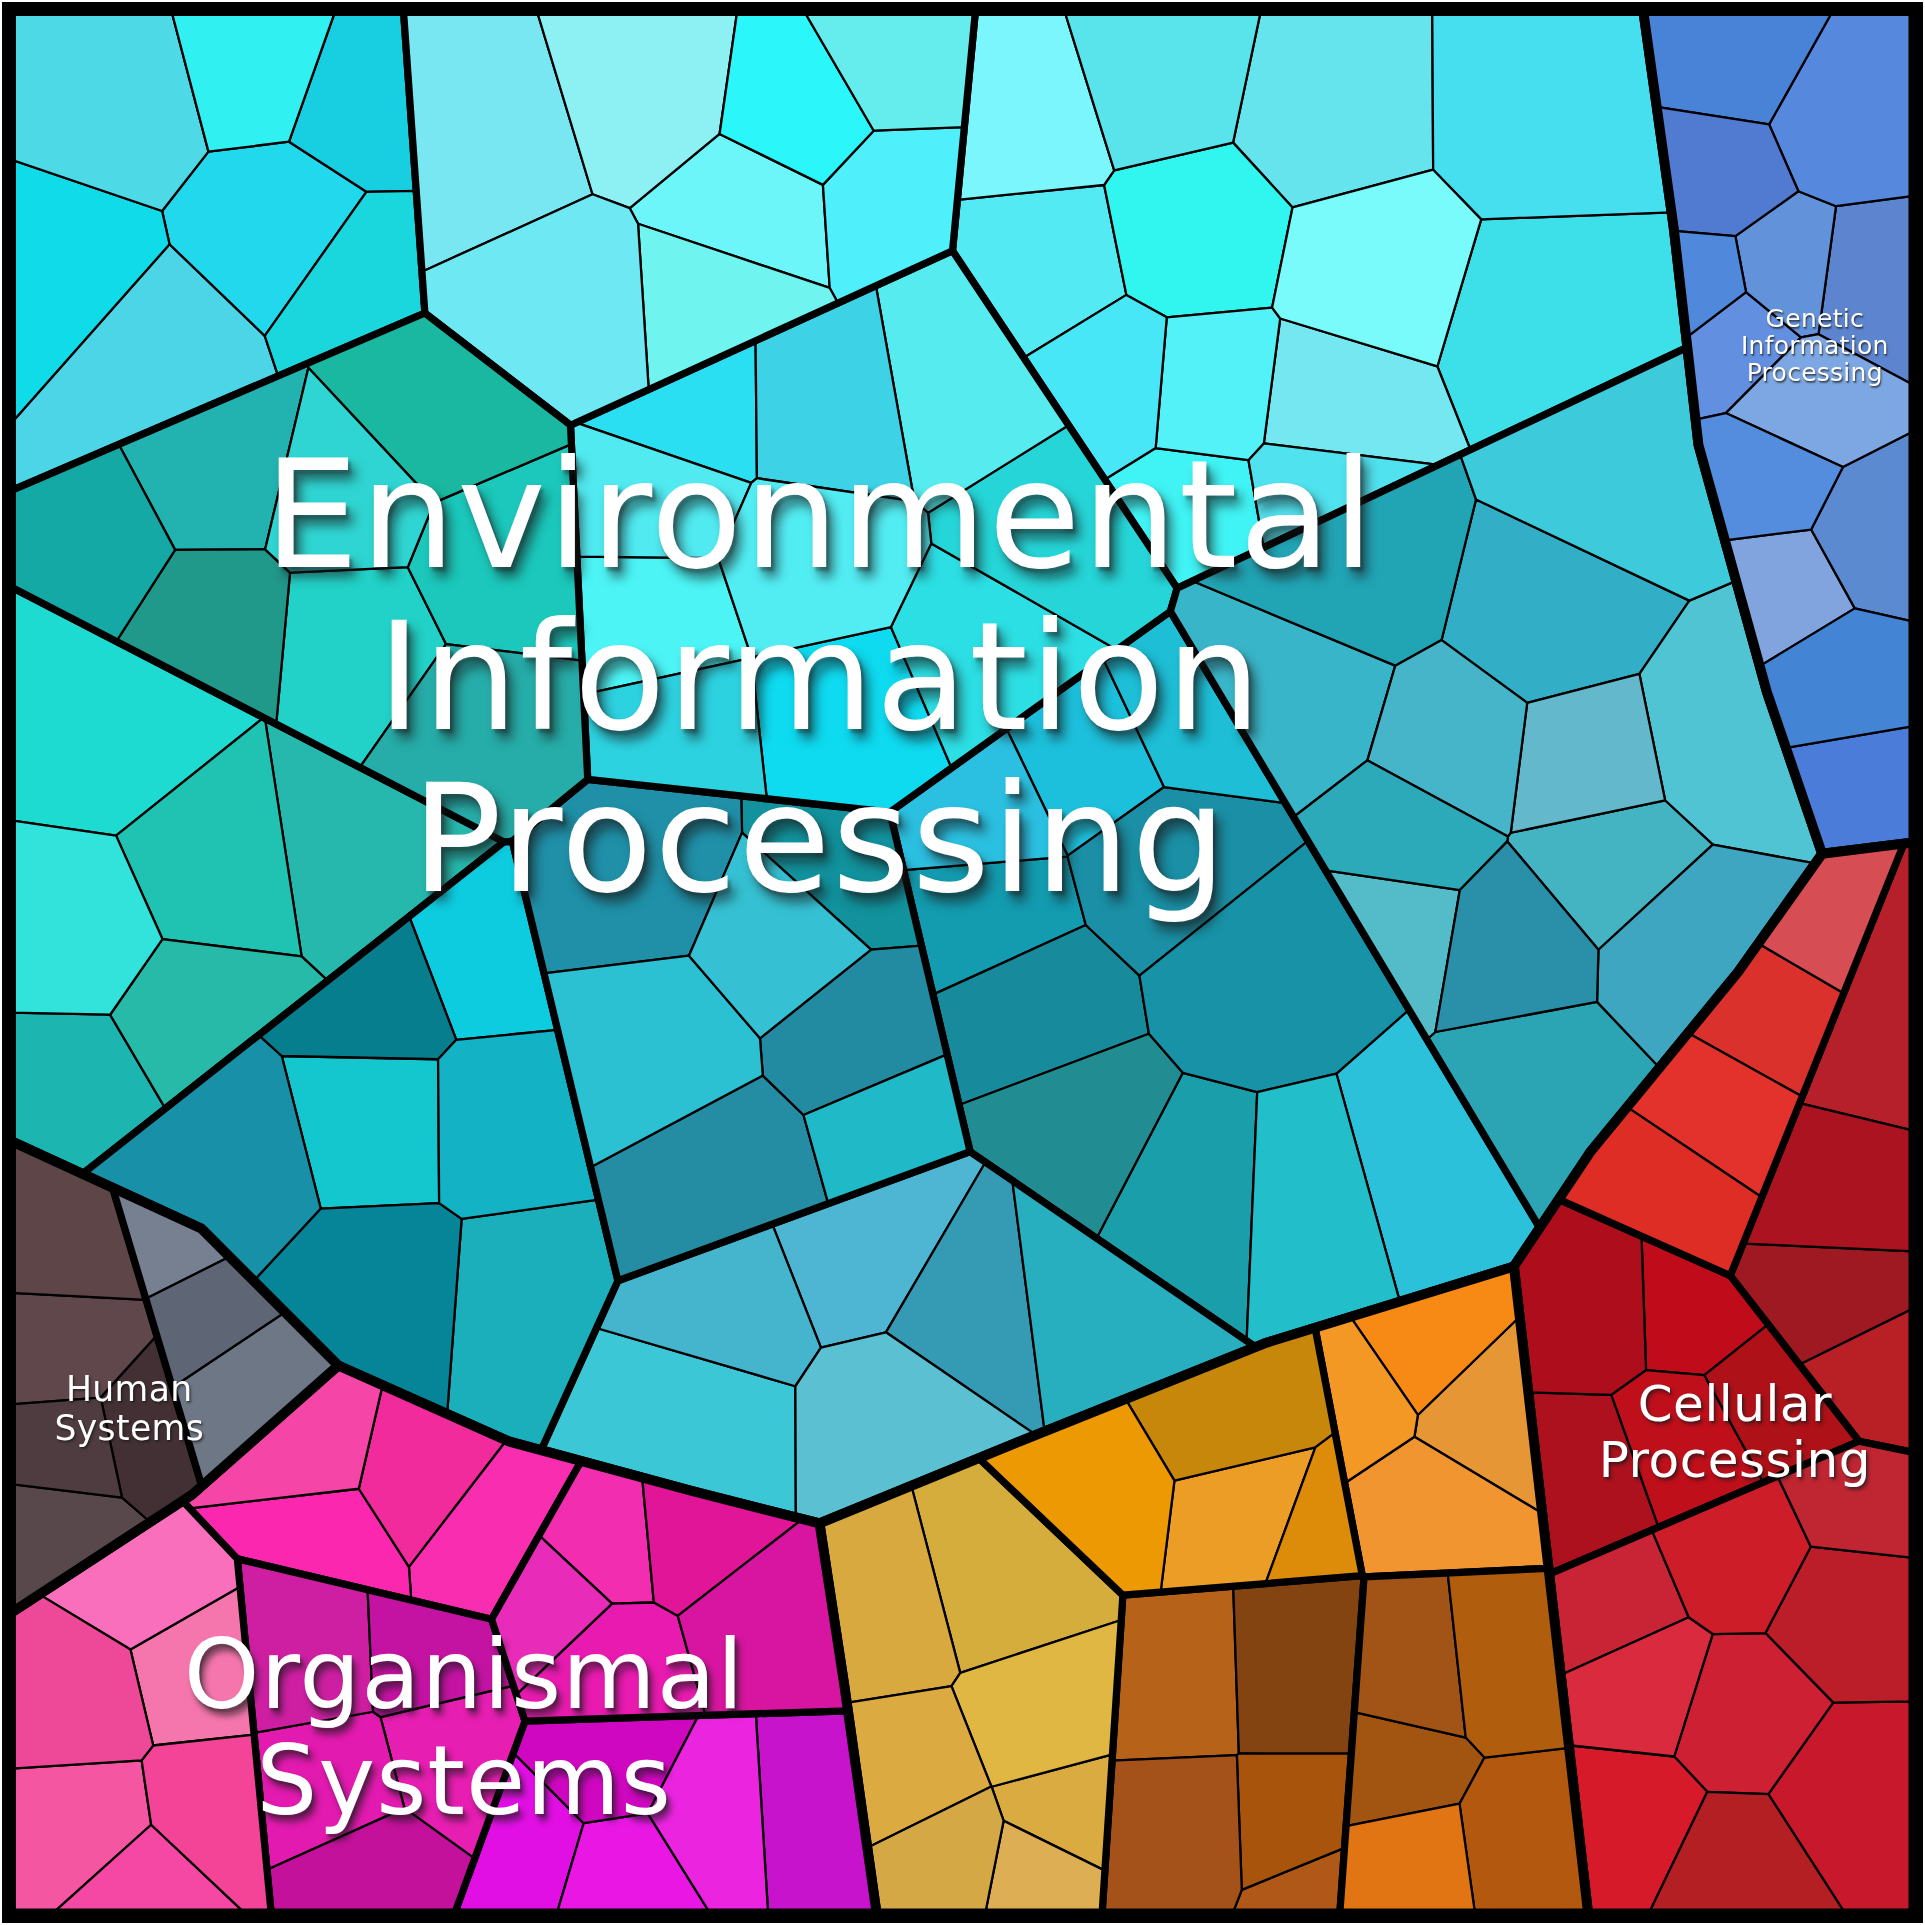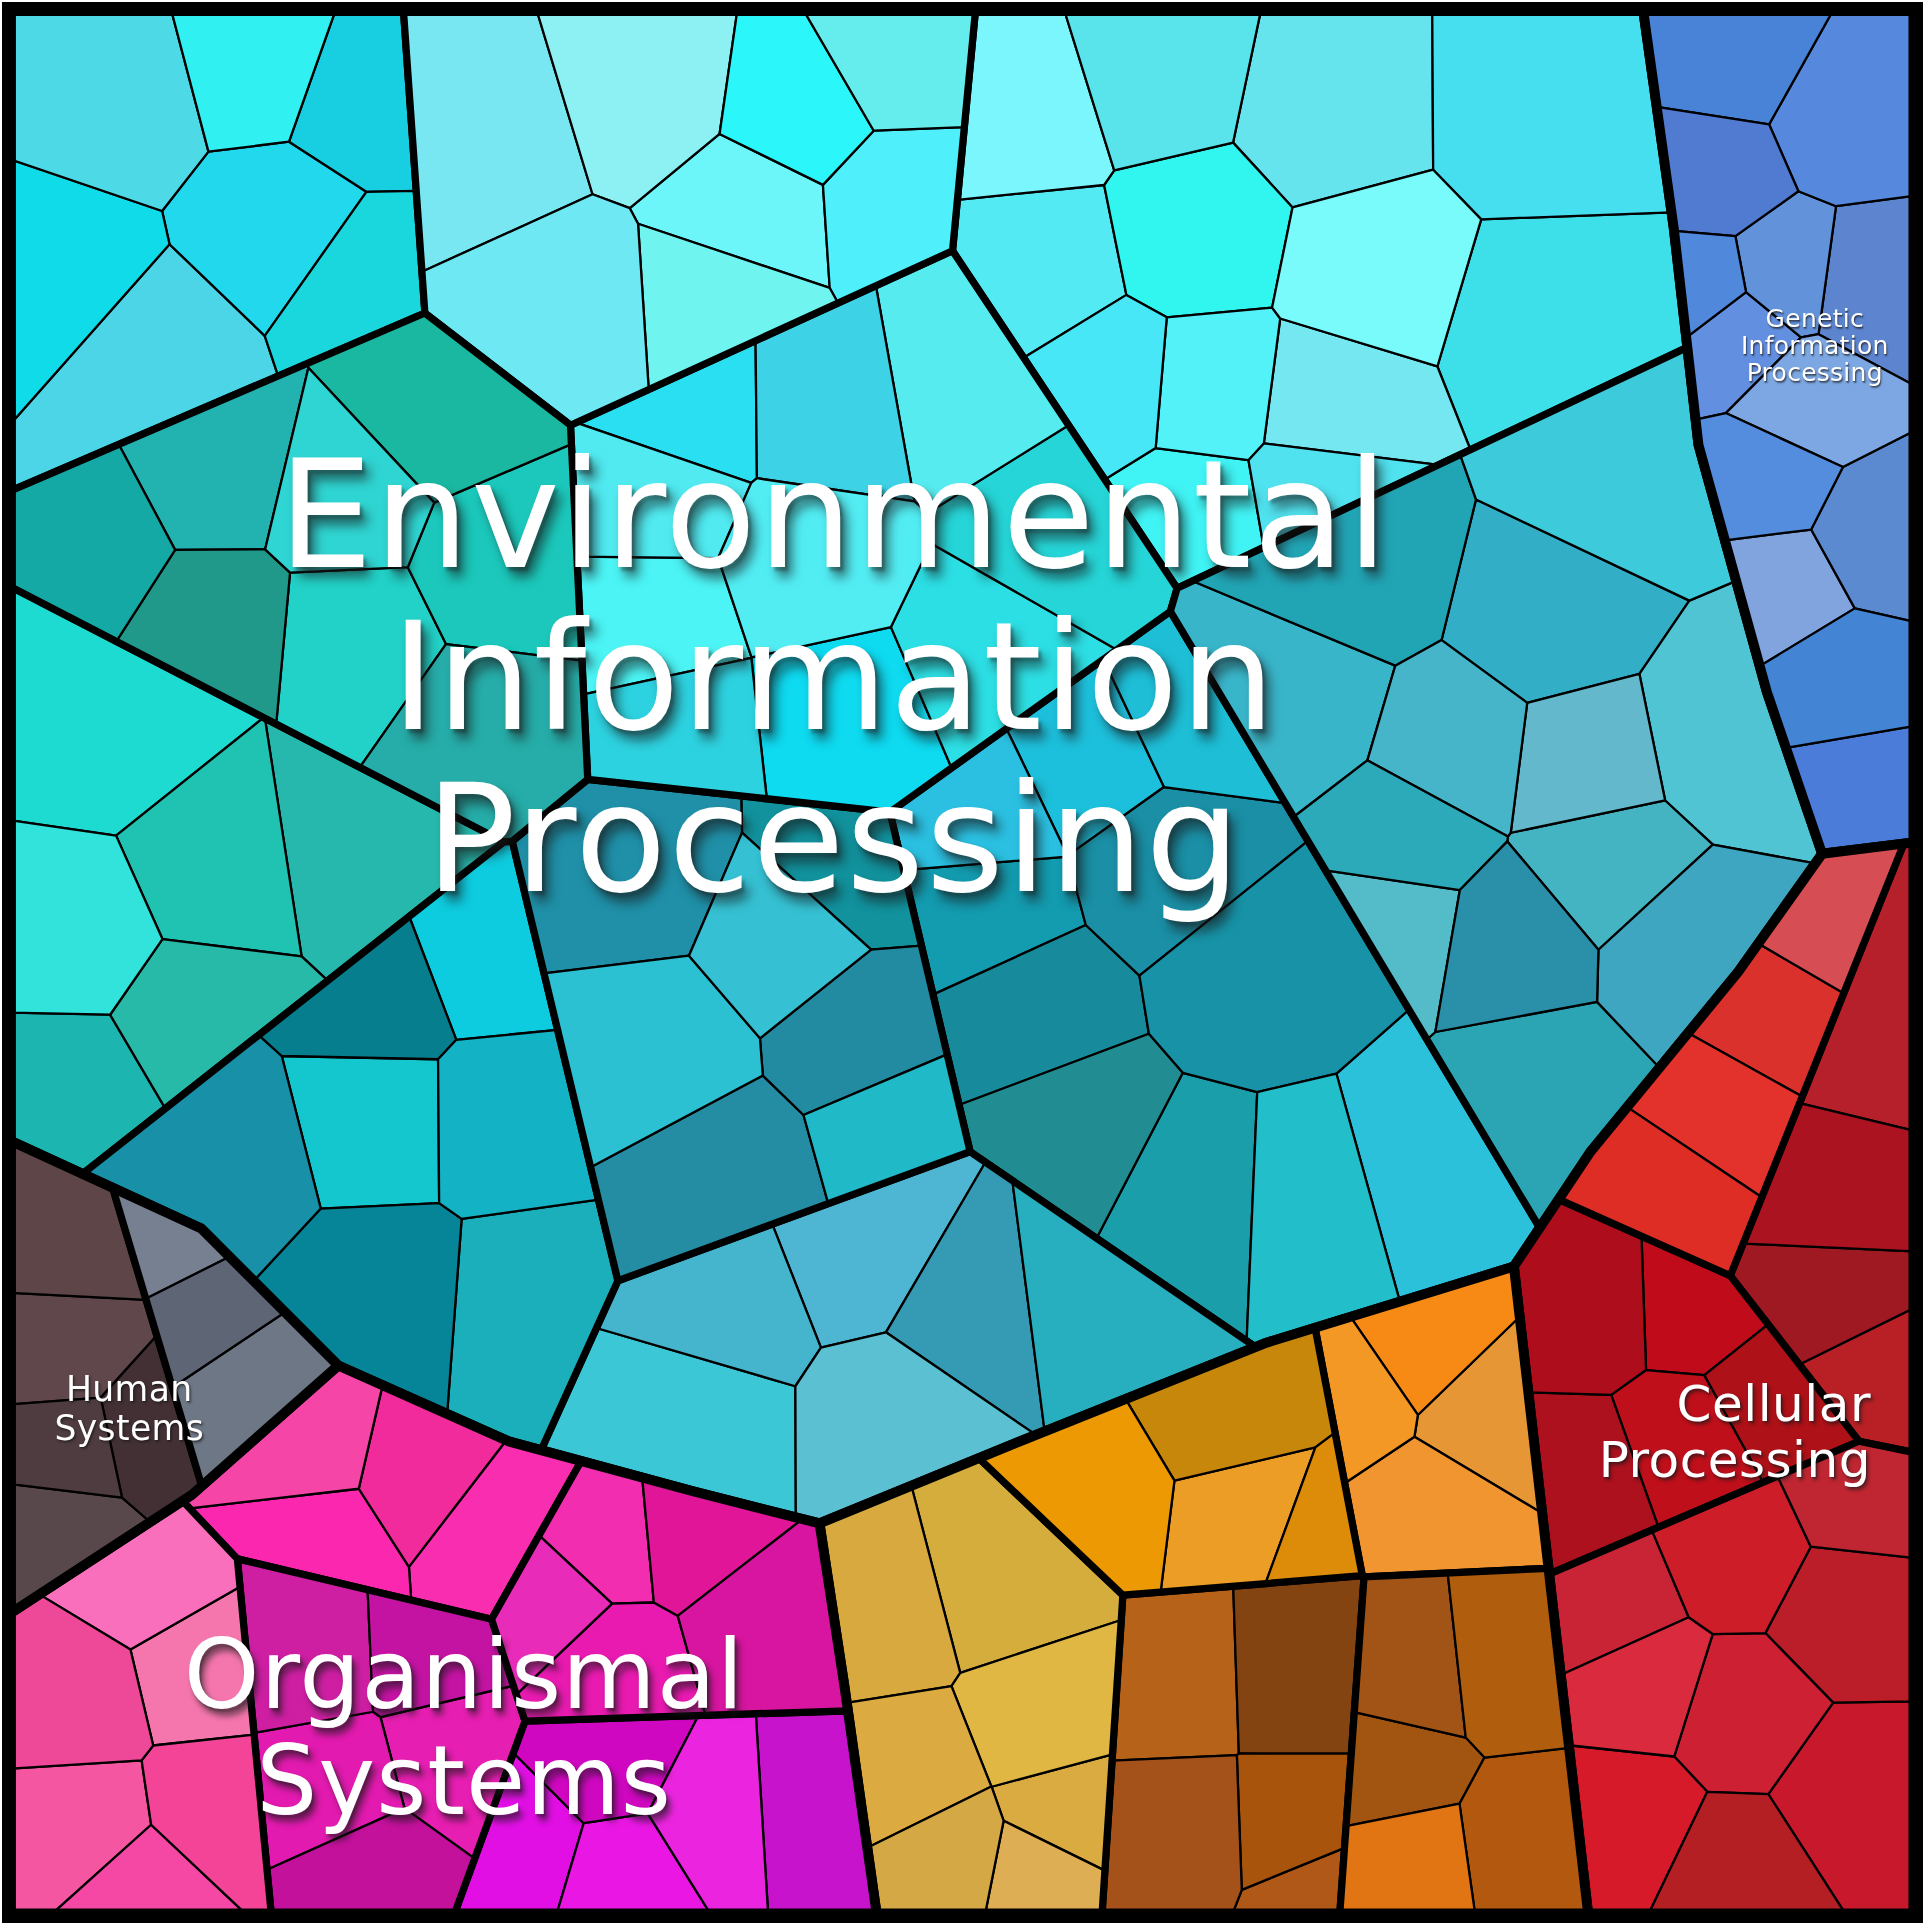--- a/index.html
+++ b/index.html
@@ -249,31 +249,31 @@
       <polygon points="58.38,781.47 0.00,774.32 0.00,732.42 47.15,728.88" fill="hsl(347.8,13.8%,27.2%)" stroke="#000000" stroke-width="1.2" stroke-linejoin="round"></polygon>
       <polygon points="0.00,594.00 53.41,618.57 100.29,775.32 95.00,780.00 0.00,842.00" fill="none" stroke="#000000" stroke-width="3.8" stroke-linejoin="round"></polygon>
       <polygon points="53.41,618.57 100.00,640.00 114.83,654.83 70.86,676.91" fill="hsl(216.6,11.1%,51.5%)" stroke="#000000" stroke-width="1.2" stroke-linejoin="round"></polygon>
       <polygon points="144.00,684.00 172.00,712.00 100.29,775.32 84.82,723.59" fill="hsl(216.6,9.4%,47.7%)" stroke="#000000" stroke-width="1.2" stroke-linejoin="round"></polygon>
       <polygon points="114.83,654.83 144.00,684.00 84.82,723.59 70.86,676.91" fill="hsl(222.0,11.0%,41.4%)" stroke="#000000" stroke-width="1.2" stroke-linejoin="round"></polygon>
       <polygon points="53.41,618.57 100.00,640.00 172.00,712.00 100.29,775.32" fill="none" stroke="#000000" stroke-width="3.8" stroke-linejoin="round"></polygon>
       <polygon points="0.00,594.00 100.00,640.00 172.00,712.00 95.00,780.00 0.00,842.00" fill="none" stroke="#000000" stroke-width="5.2" stroke-linejoin="round"></polygon>
     </svg>
 
   <div class="labels">
-    <div class="region-label" style="left: 42.5%; top: 35%; font-size: 7.8vmin; line-height: 1.08; color: rgb(255, 255, 255); margin-left: 14px;">
+    <div class="region-label" style="left: 42.5%; top: 35%; font-size: 7.8vmin; line-height: 1.08; color: rgb(255, 255, 255);">
       <span>Environmental</span>
       <span>Information</span>
       <span>Processing</span>
     </div>
     <div class="region-label" style="left: 94.8%; top: 17.6%; font-size: 1.3vmin; line-height: 1.07; color: rgb(255, 255, 255);">
       <span>Genetic</span>
       <span>Information</span>
       <span>Processing</span>
     </div>
-    <div class="region-label" style="left: 90.6%; top: 74.7%; font-size: 2.6vmin; line-height: 1.12; color: rgb(255, 255, 255); text-align: right;">
+    <div class="region-label" style="left: 90.6%; top: 74.7%; font-size: 2.6vmin; line-height: 1.12; color: rgb(255, 255, 255);">
       <span>Cellular</span>
       <span>Processing</span>
     </div>
     <div class="region-label" style="left: 23.8%; top: 90.3%; font-size: 5vmin; line-height: 1.1; color: rgb(255, 255, 255);">
       <span>Organismal</span>
       <span>Systems</span>
     </div>
     <div class="region-label" style="left: 6.2%; top: 71.9%; font-size: 1.8vmin; line-height: 1.11; color: rgb(255, 255, 255); margin-top: 29px;">
       <span>Human</span>
       <span>Systems</span>

